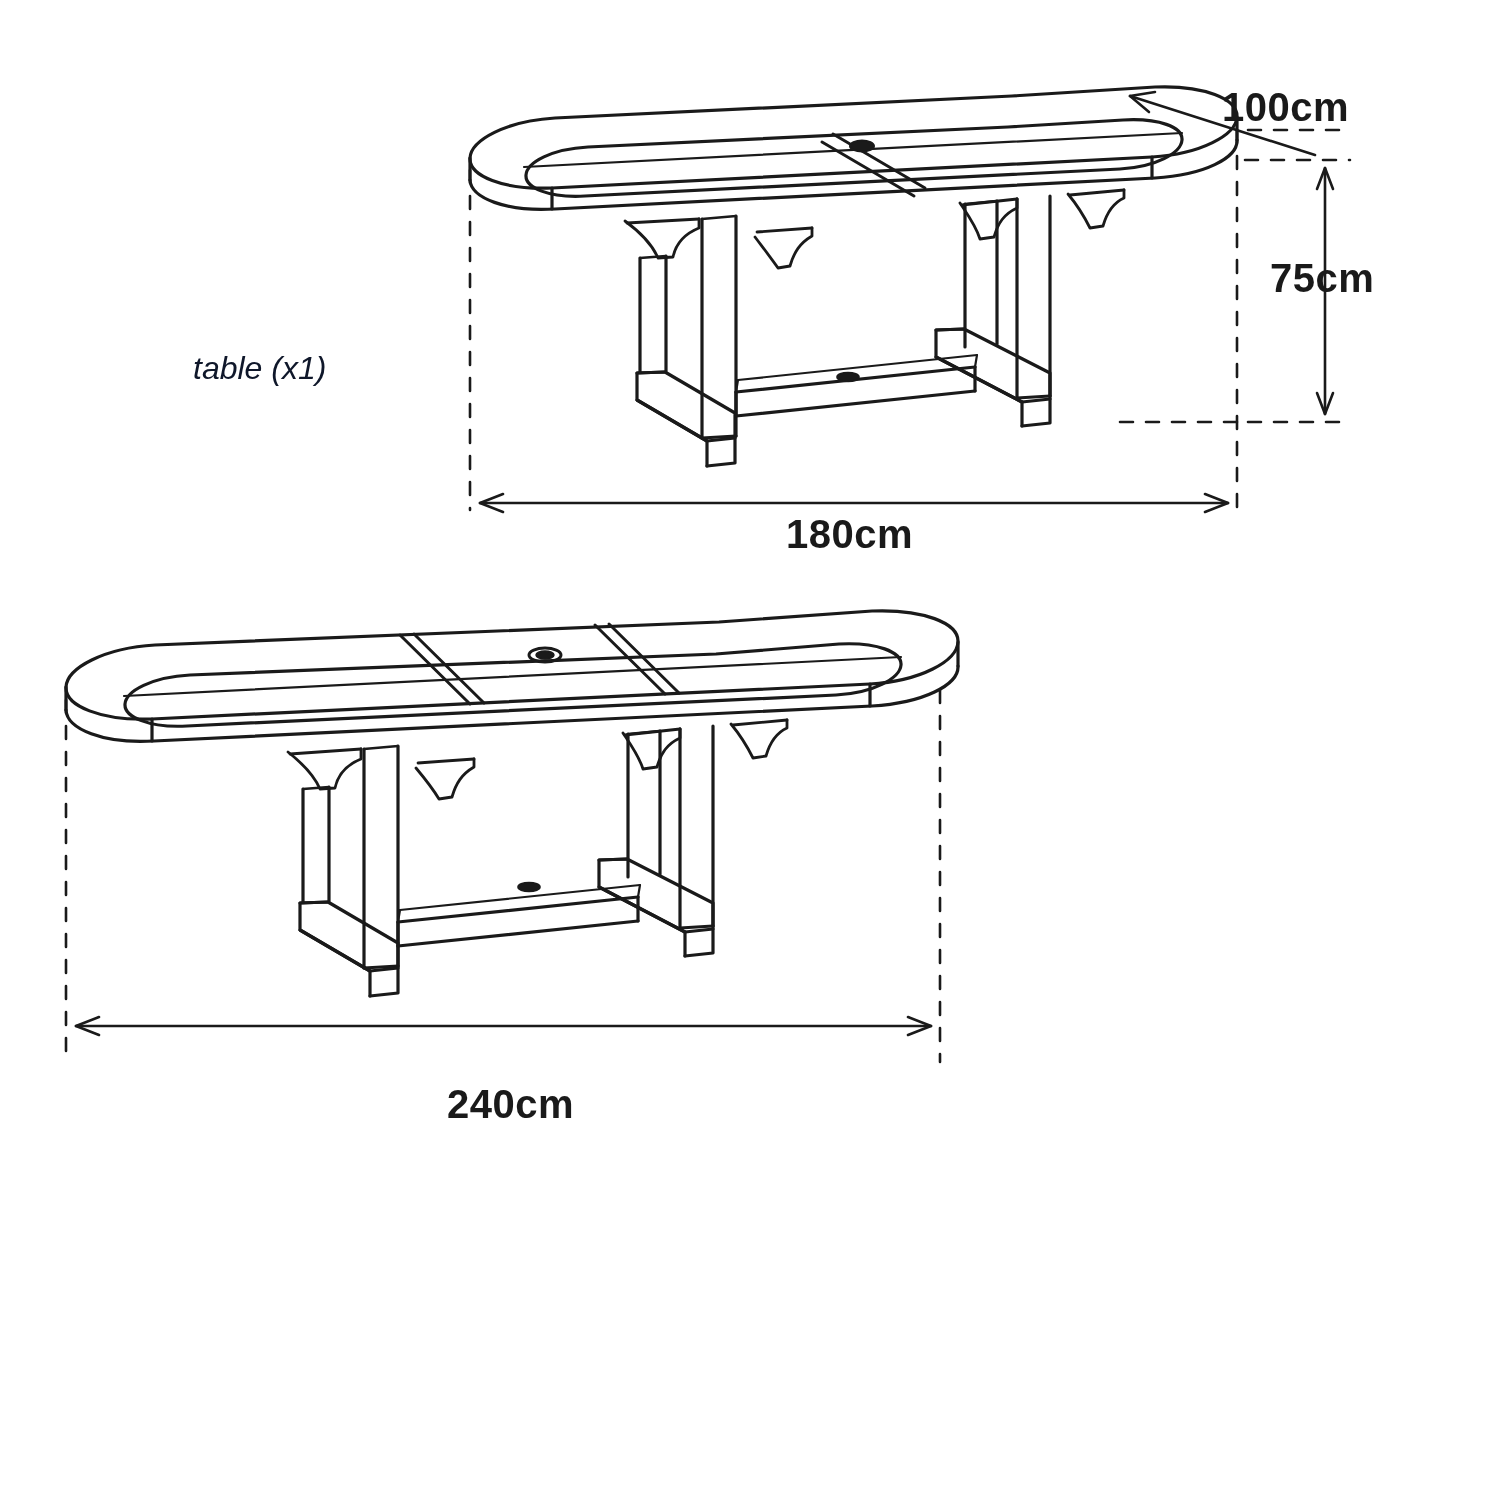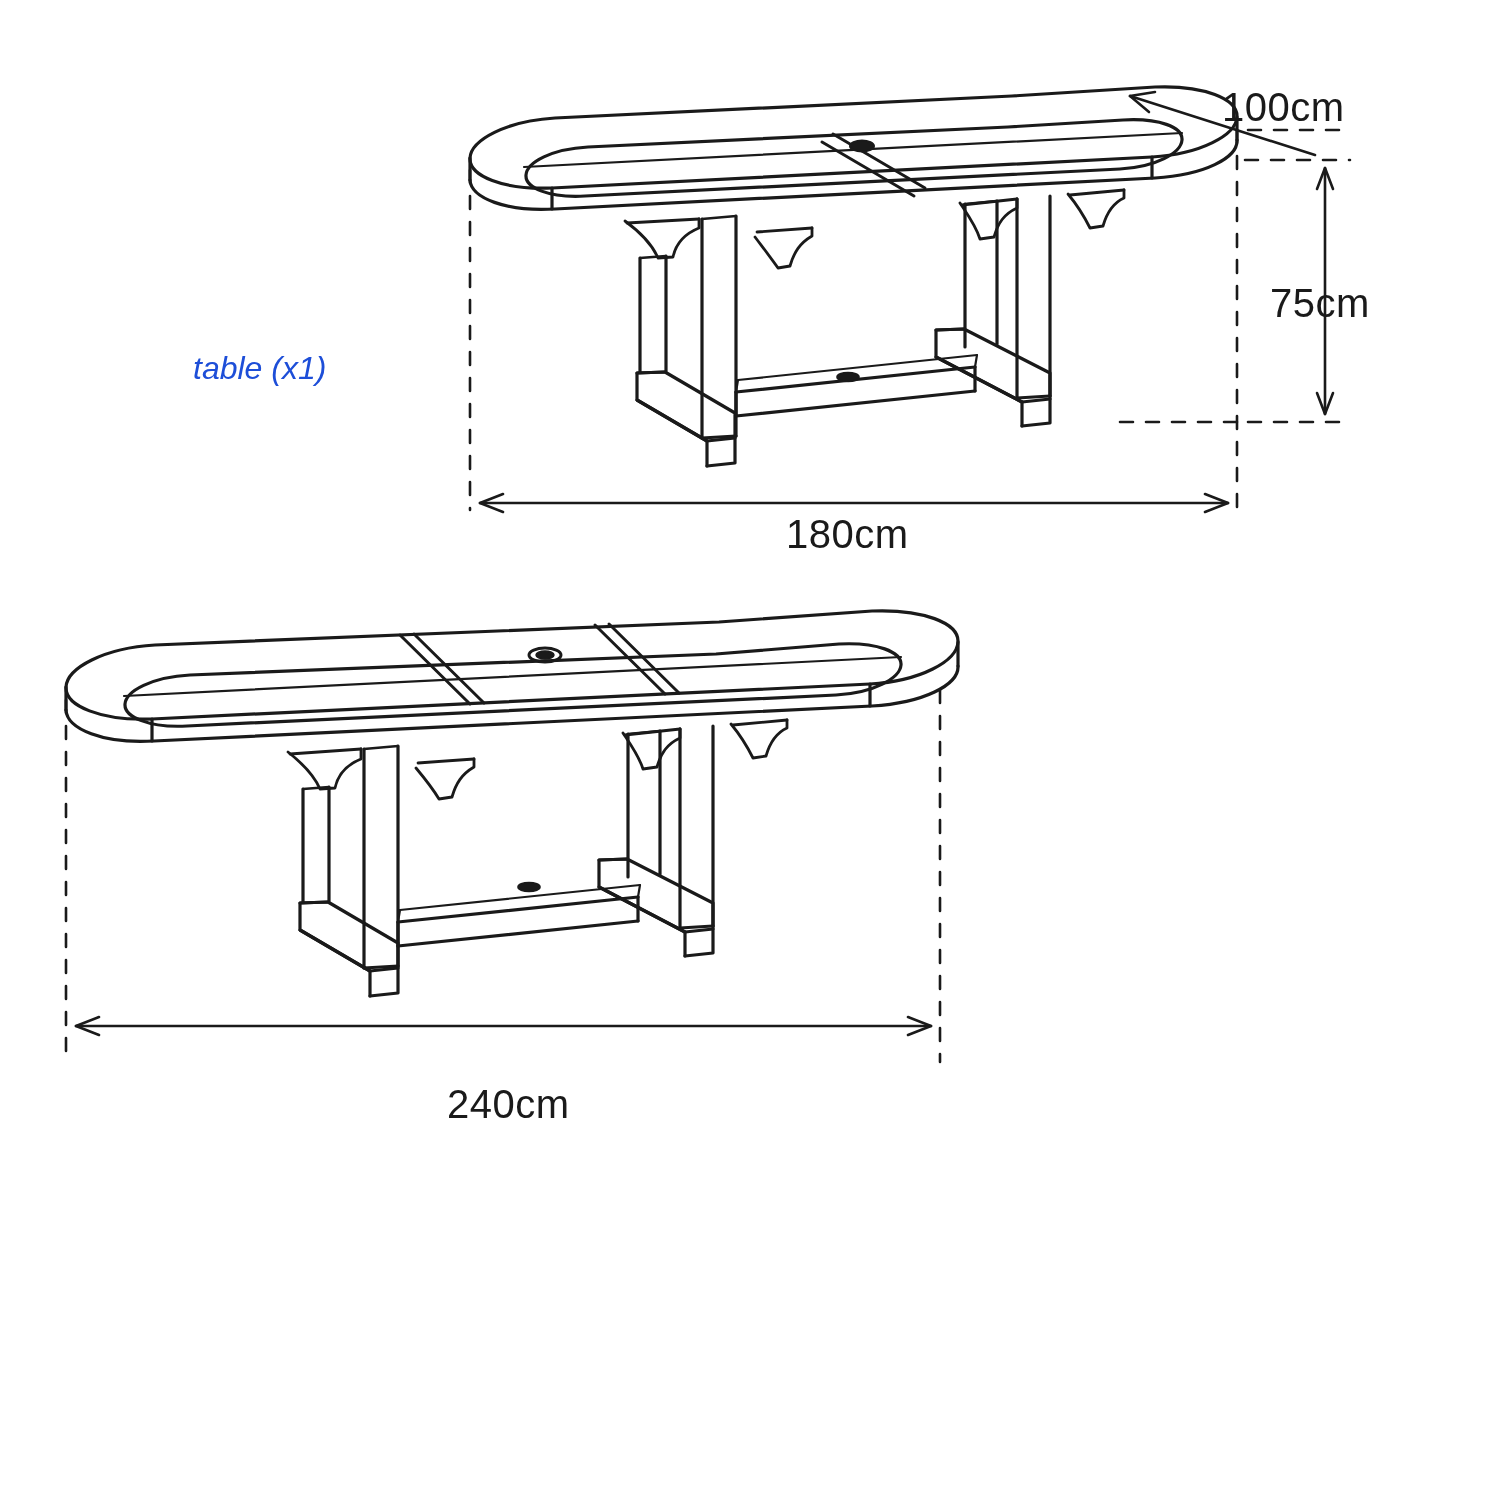--- a/index.html
+++ b/index.html
@@ -20,34 +20,34 @@
     top: 0;
     left: 0;
     width: 1500px;
     height: 1500px;
   }
   .dim-label {
     position: absolute;
     color: #1a1a1a;
     font-family: "Liberation Sans", sans-serif;
     font-size: 40px;
-    font-weight: 400;
+    font-weight: 700;
     white-space: nowrap;
     letter-spacing: 0.5px;
   }
   .part-label {
     position: absolute;
-    color: #1d4ed8;
+    color: #0f172a;
     font-family: "Liberation Sans", sans-serif;
     font-size: 32px;
     font-style: italic;
     white-space: nowrap;
   }
   #lbl-depth  { left: 1222px; top: 85px; }
-  #lbl-height { left: 1270px; top: 256px; margin-top: 25px; }
+  #lbl-height { left: 1270px; top: 256px; }
   #lbl-width1 { left: 786px;  top: 512px; }
   #lbl-width2 { left: 447px;  top: 1038px; margin-top: 44px; }
   #lbl-part   { left: 193px;  top: 350px; }
 </style>
 </head>
 <body>
 
 <div id="page">
 
   <svg class="drawing-svg" viewBox="0 0 1500 1500">

